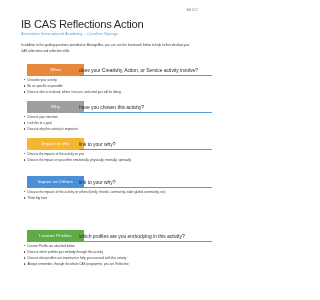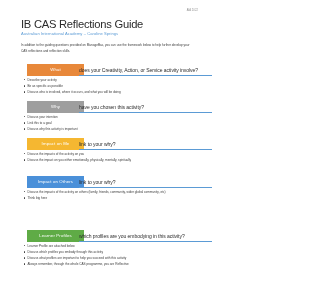--- a/index.html
+++ b/index.html
@@ -143,21 +143,21 @@
   }
 </style>
 </head>
 <body>
 
 <div id="page">
   <div class="page-sheet">
 
     <div class="doc-code">AIA 2022</div>
 
-    <div class="doc-title">IB CAS Reflections Guide</div>
+    <div class="doc-title">IB CAS Reflections Action</div>
 
     <div class="doc-subtitle">Australian International Academy – Caroline Springs</div>
 
     <div class="intro">In addition to the guiding questions provided on ManageBac, you can use the framework below to help further develop your CAS reflections and reflection skills.</div>
 
     <div class="section" style="top:64px;">
       <div class="sec-head">
         <div class="tag w-what">What</div>
         <div class="q-line">does your Creativity, Action, or Service activity involve?</div>
         <div class="q-rule"></div>

